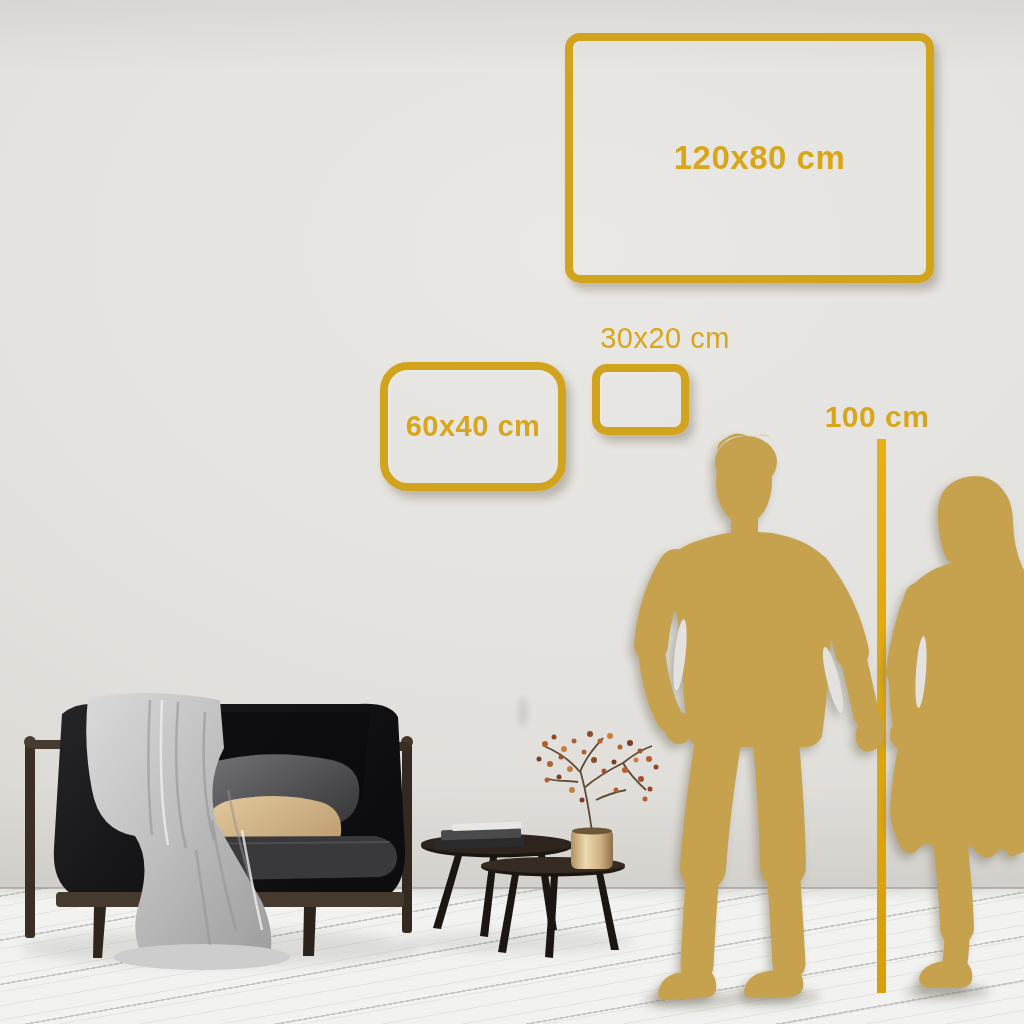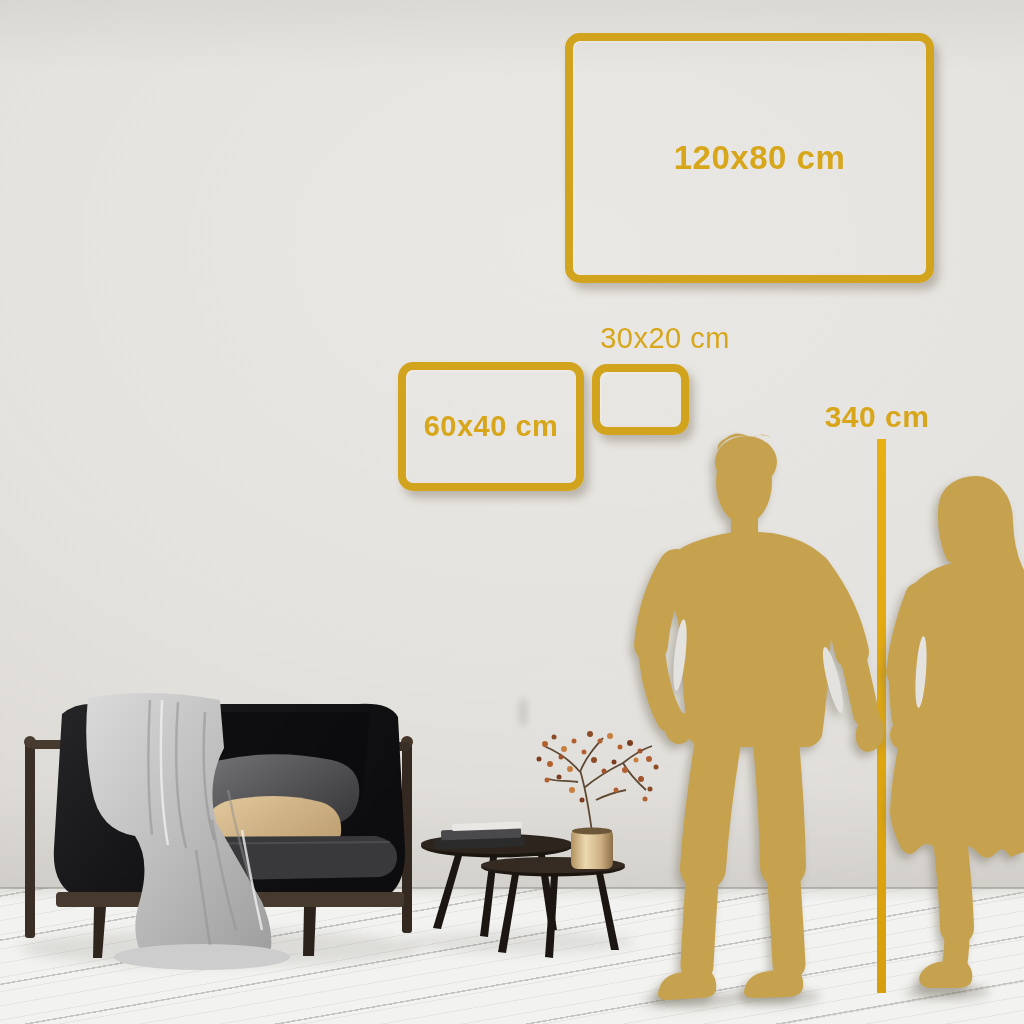--- a/index.html
+++ b/index.html
@@ -34,21 +34,21 @@
   }
   .frame-label{
     color:#d8a61b;font-weight:bold;letter-spacing:0.5px;white-space:nowrap;
   }
   #f150{left:82px;top:37px;width:444px;height:290px;}
   #f150 .frame-label{font-size:34px;}
   #f120{left:565px;top:33px;width:353px;height:234px;}
   #f120 .frame-label{font-size:33px;margin-left:20px;}
   #f6090{left:81px;top:364px;width:266px;height:168px;}
   #f6090 .frame-label{font-size:29px;}
-  #f6040{left:398px;top:362px;width:170px;height:113px;}
+  #f6040{left:380px;top:362px;width:170px;height:113px;border-radius:28px;}
   #f6040 .frame-label{font-size:29px;}
   #f3020{left:592px;top:364px;width:81px;height:55px;}
   .frame-label-outside{
     position:absolute;left:575px;top:322px;width:180px;text-align:center;
     color:#d8a61b;font-weight:normal;font-size:29px;letter-spacing:0.5px;
   }
   
   .height-label{
     position:absolute;left:796px;top:400px;width:162px;text-align:center;
     color:#d8a61b;font-weight:bold;font-size:30px;letter-spacing:0.5px;z-index:2;
@@ -73,21 +73,21 @@
 
   <div class="gold-frame" id="f120">
     <span class="frame-label">120x80 cm</span>
   </div>
   <div class="gold-frame" id="f6040">
     <span class="frame-label">60x40 cm</span>
   </div>
   <div class="gold-frame" id="f3020"></div>
   <div class="frame-label-outside">30x20 cm</div>
 
-  <div class="height-label">340 cm</div>
+  <div class="height-label">100 cm</div>
   <div class="height-line"></div>
 
   <svg id="scene-svg" width="1024" height="1024" viewBox="0 0 1024 1024">
     <defs>
       <filter id="soft" x="-40%" y="-40%" width="180%" height="180%">
         <feGaussianBlur stdDeviation="6"></feGaussianBlur>
       </filter>
       <filter id="soft2" x="-40%" y="-40%" width="180%" height="180%">
         <feGaussianBlur stdDeviation="3"></feGaussianBlur>
       </filter>

